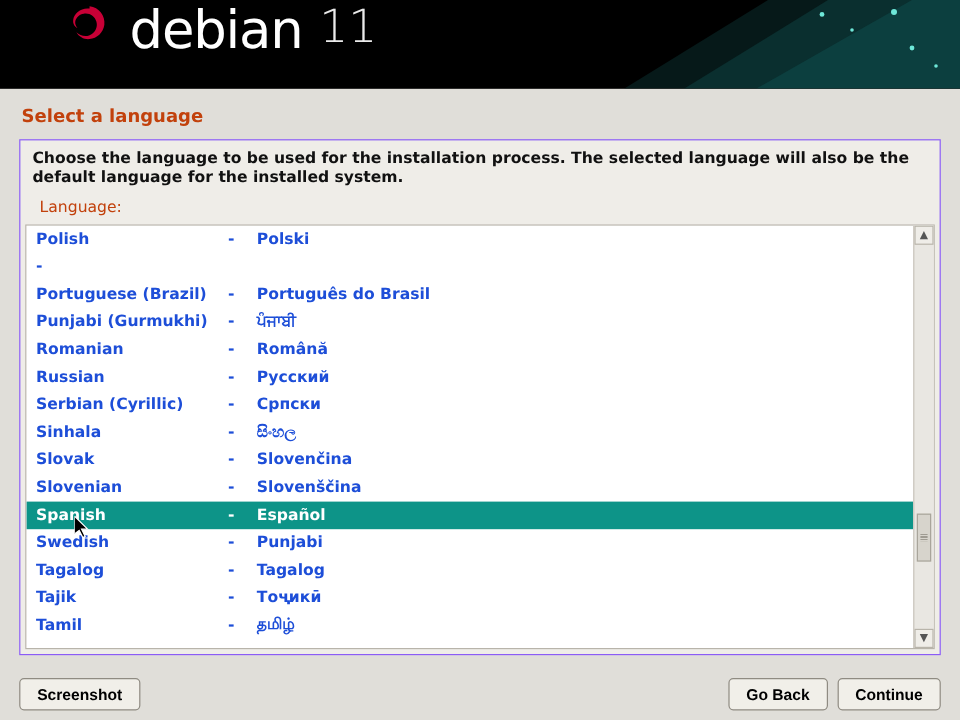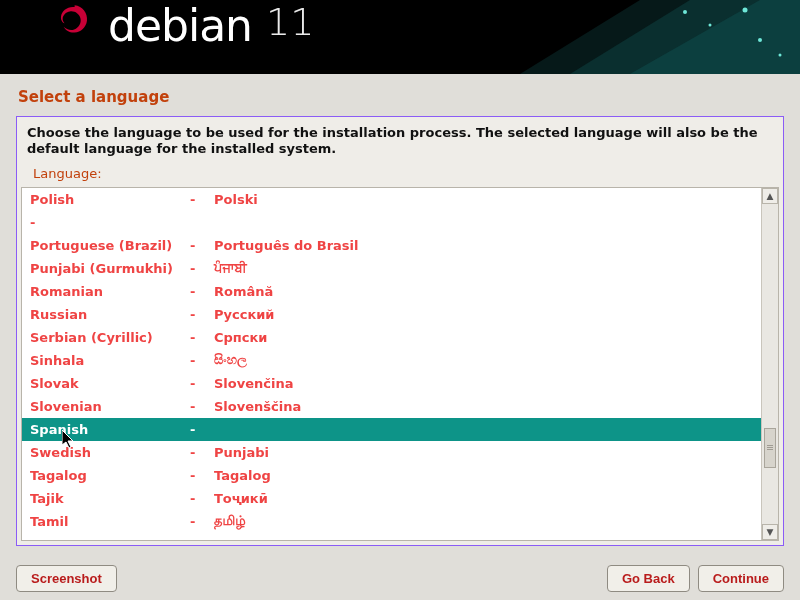--- a/index.html
+++ b/index.html
@@ -78,21 +78,21 @@
   .list {
     flex: 1 1 auto;
     overflow: hidden;
   }
   .row {
     display: flex;
     align-items: center;
     height: 23px;
     font-size: 13px;
     font-weight: bold;
-    color: #ef4444;
+    color: #1d4ed8;
     padding-left: 8px;
     cursor: default;
   }
   .row.sel {
     background: #0d9488;
     color: #fff;
   }
   .col-en { width: 160px; }
   .col-dash { width: 24px; text-align: left; }
   .col-native { flex: 1; }
@@ -131,21 +131,21 @@
   }
   .spacer { flex: 1; }
   button.ui {
     height: 27px;
     padding: 0 14px;
     font-size: 13px;
     font-weight: bold;
     background: #f1efe9;
     border: 1px solid #8f8b82;
     border-radius: 4px;
-    color: #b91c1c;
+    color: #000000;
     margin-left: 8px;
     cursor: pointer;
   }
   button.ui:first-child { margin-left: 0; }
 
   .cursor {
     position: absolute;
     left: 62px; top: 430px;
     width: 14px; height: 20px;
     pointer-events: none;
@@ -228,20 +228,21 @@
           <span class="col-native">Slovenčina</span>
         </div>
         <div class="row">
           <span class="col-en">Slovenian</span>
           <span class="col-dash">-</span>
           <span class="col-native">Slovenščina</span>
         </div>
         <div class="row sel">
           <span class="col-en">Spanish</span>
           <span class="col-dash">-</span>
+          <span class="col-native">Español</span>
         </div>
         <div class="row">
           <span class="col-en">Swedish</span>
           <span class="col-dash">-</span>
           <span class="col-native">Punjabi</span>
         </div>
         <div class="row">
           <span class="col-en">Tagalog</span>
           <span class="col-dash">-</span>
           <span class="col-native">Tagalog</span>

